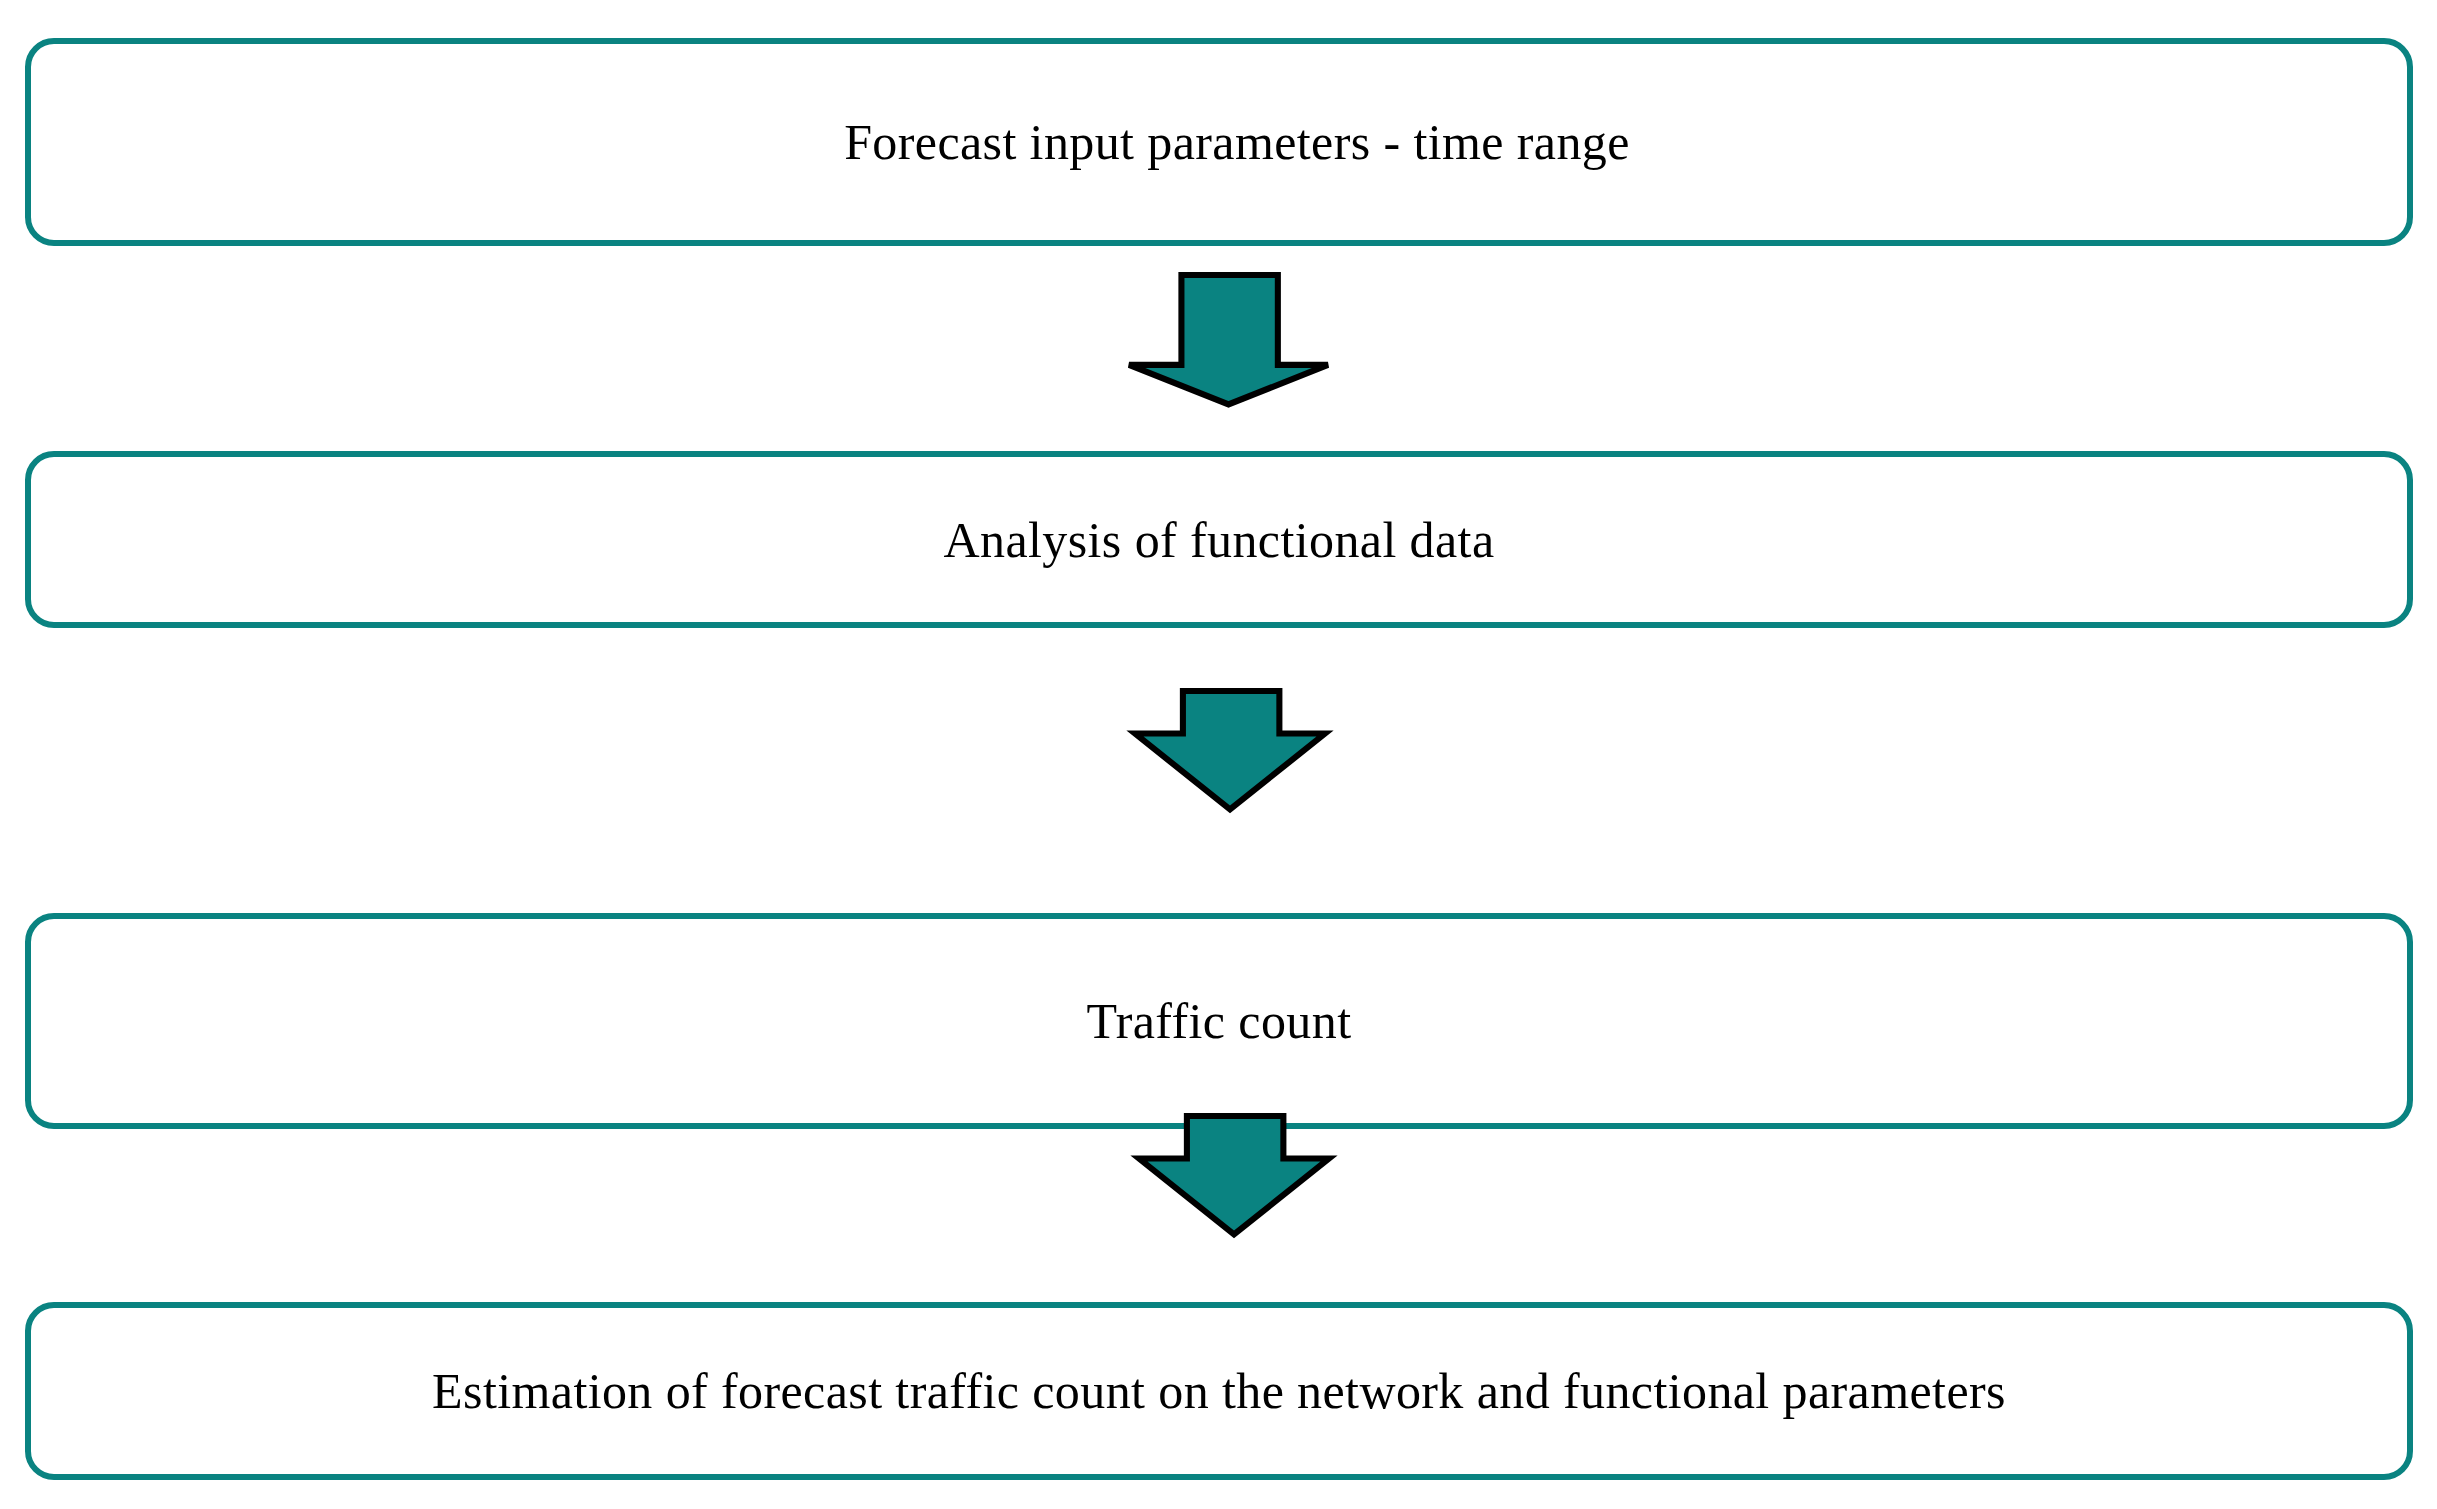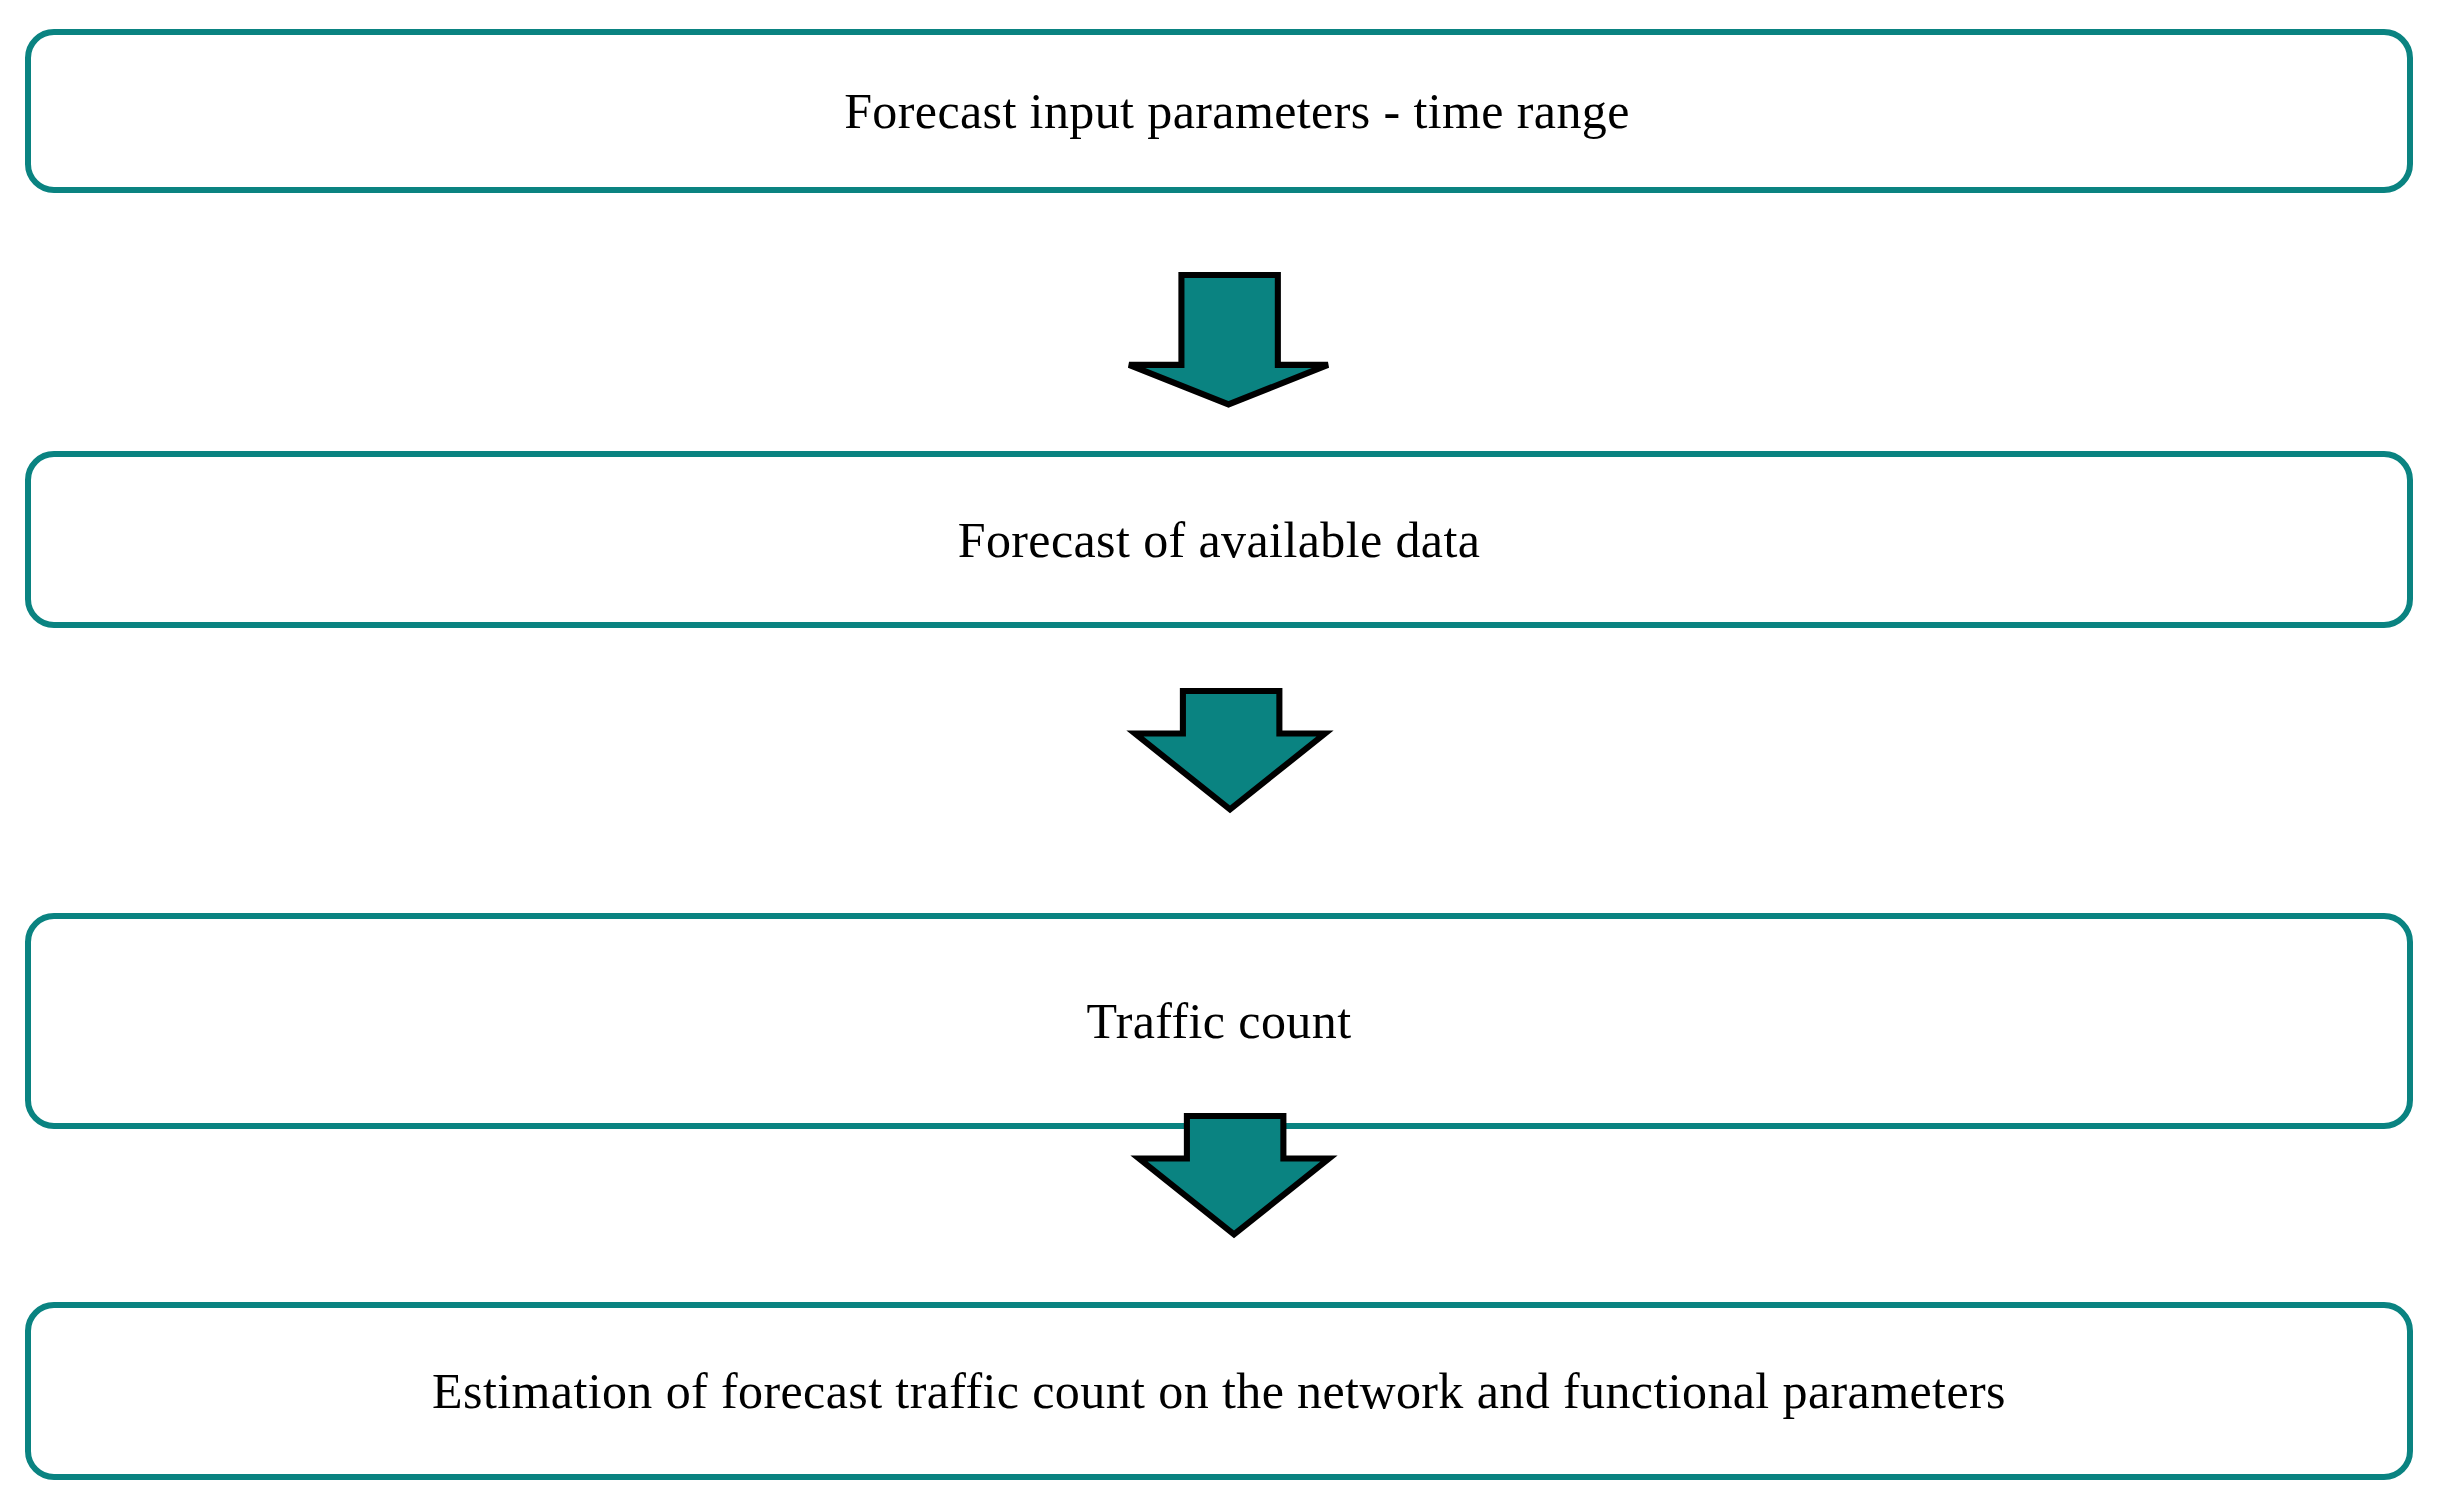--- a/index.html
+++ b/index.html
@@ -32,21 +32,21 @@
     justify-content: center;
   }
   .flow-box .label {
     color: var(--text);
     font-size: 50px;
     line-height: 1.2;
     text-align: center;
     white-space: nowrap;
     letter-spacing: 0.4px;
   }
-  .box-1 { top: 29px;   height: 164px; padding-left: 36px; }
+  .box-1 { top: 38px;   height: 208px; padding-left: 36px; }
   .box-2 { top: 451px;  height: 177px; }
   .box-3 { top: 913px; height: 216px; }
   .box-4 { top: 1302px; height: 178px; }
 
   .flow-arrow { position: absolute; }
   .arrow-1 { left: 1126px; top: 272px;  width: 205px; height: 137px; }
   .arrow-2 { left: 1132px; top: 688px;  width: 196px; height: 126px; }
   .arrow-3 { left: 1136px; top: 1113px; width: 196px; height: 126px; }
   .flow-arrow svg { display: block; width: 100%; height: 100%; overflow: visible; }
   .flow-arrow polygon {
@@ -66,21 +66,21 @@
     <span class="label">Forecast input parameters - time range</span>
   </div>
 
   <div class="flow-arrow arrow-1">
     <svg viewBox="0 0 270 180" preserveAspectRatio="none" aria-hidden="true">
       <polygon points="73,4 200,4 200,122 266,122 135,174 4,122 73,122"></polygon>
     </svg>
   </div>
 
   <div class="flow-box box-2">
-    <span class="label">Forecast of available data</span>
+    <span class="label">Analysis of functional data</span>
   </div>
 
   <div class="flow-arrow arrow-2">
     <svg viewBox="0 0 258 166" preserveAspectRatio="none" aria-hidden="true">
       <polygon points="67,4 194,4 194,60 254,60 129,160 4,60 67,60"></polygon>
     </svg>
   </div>
 
   <div class="flow-box box-3">
     <span class="label">Traffic count</span>

